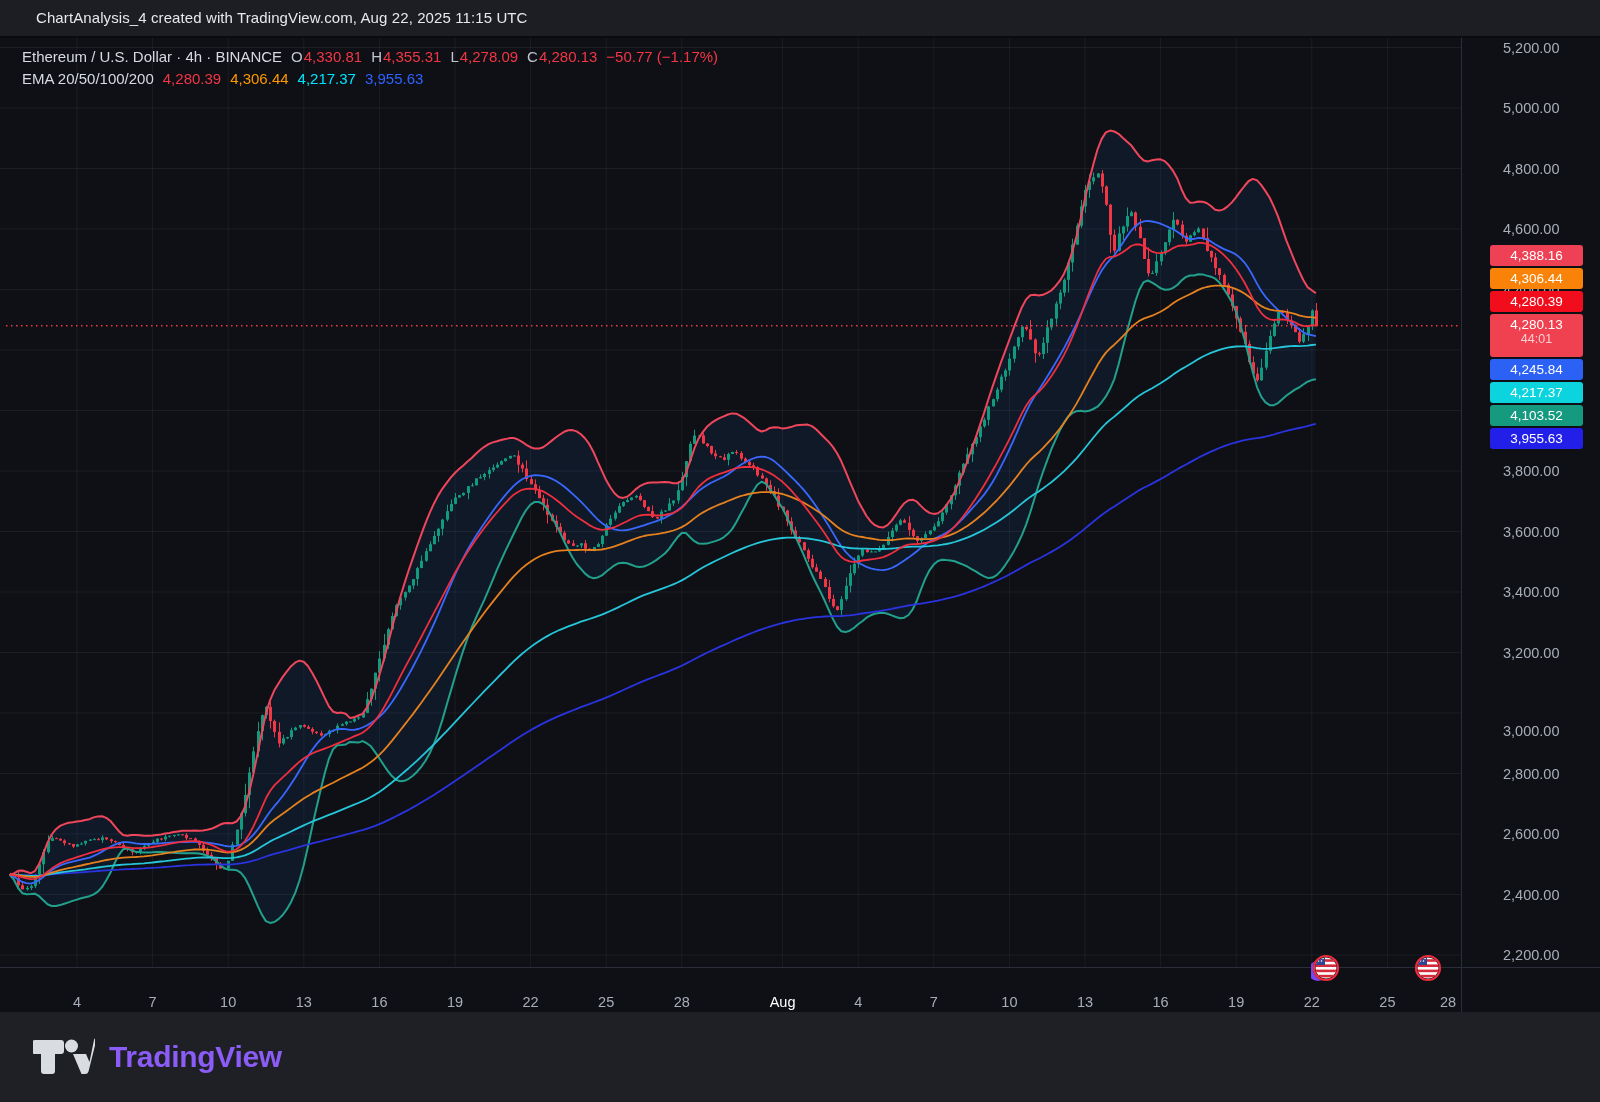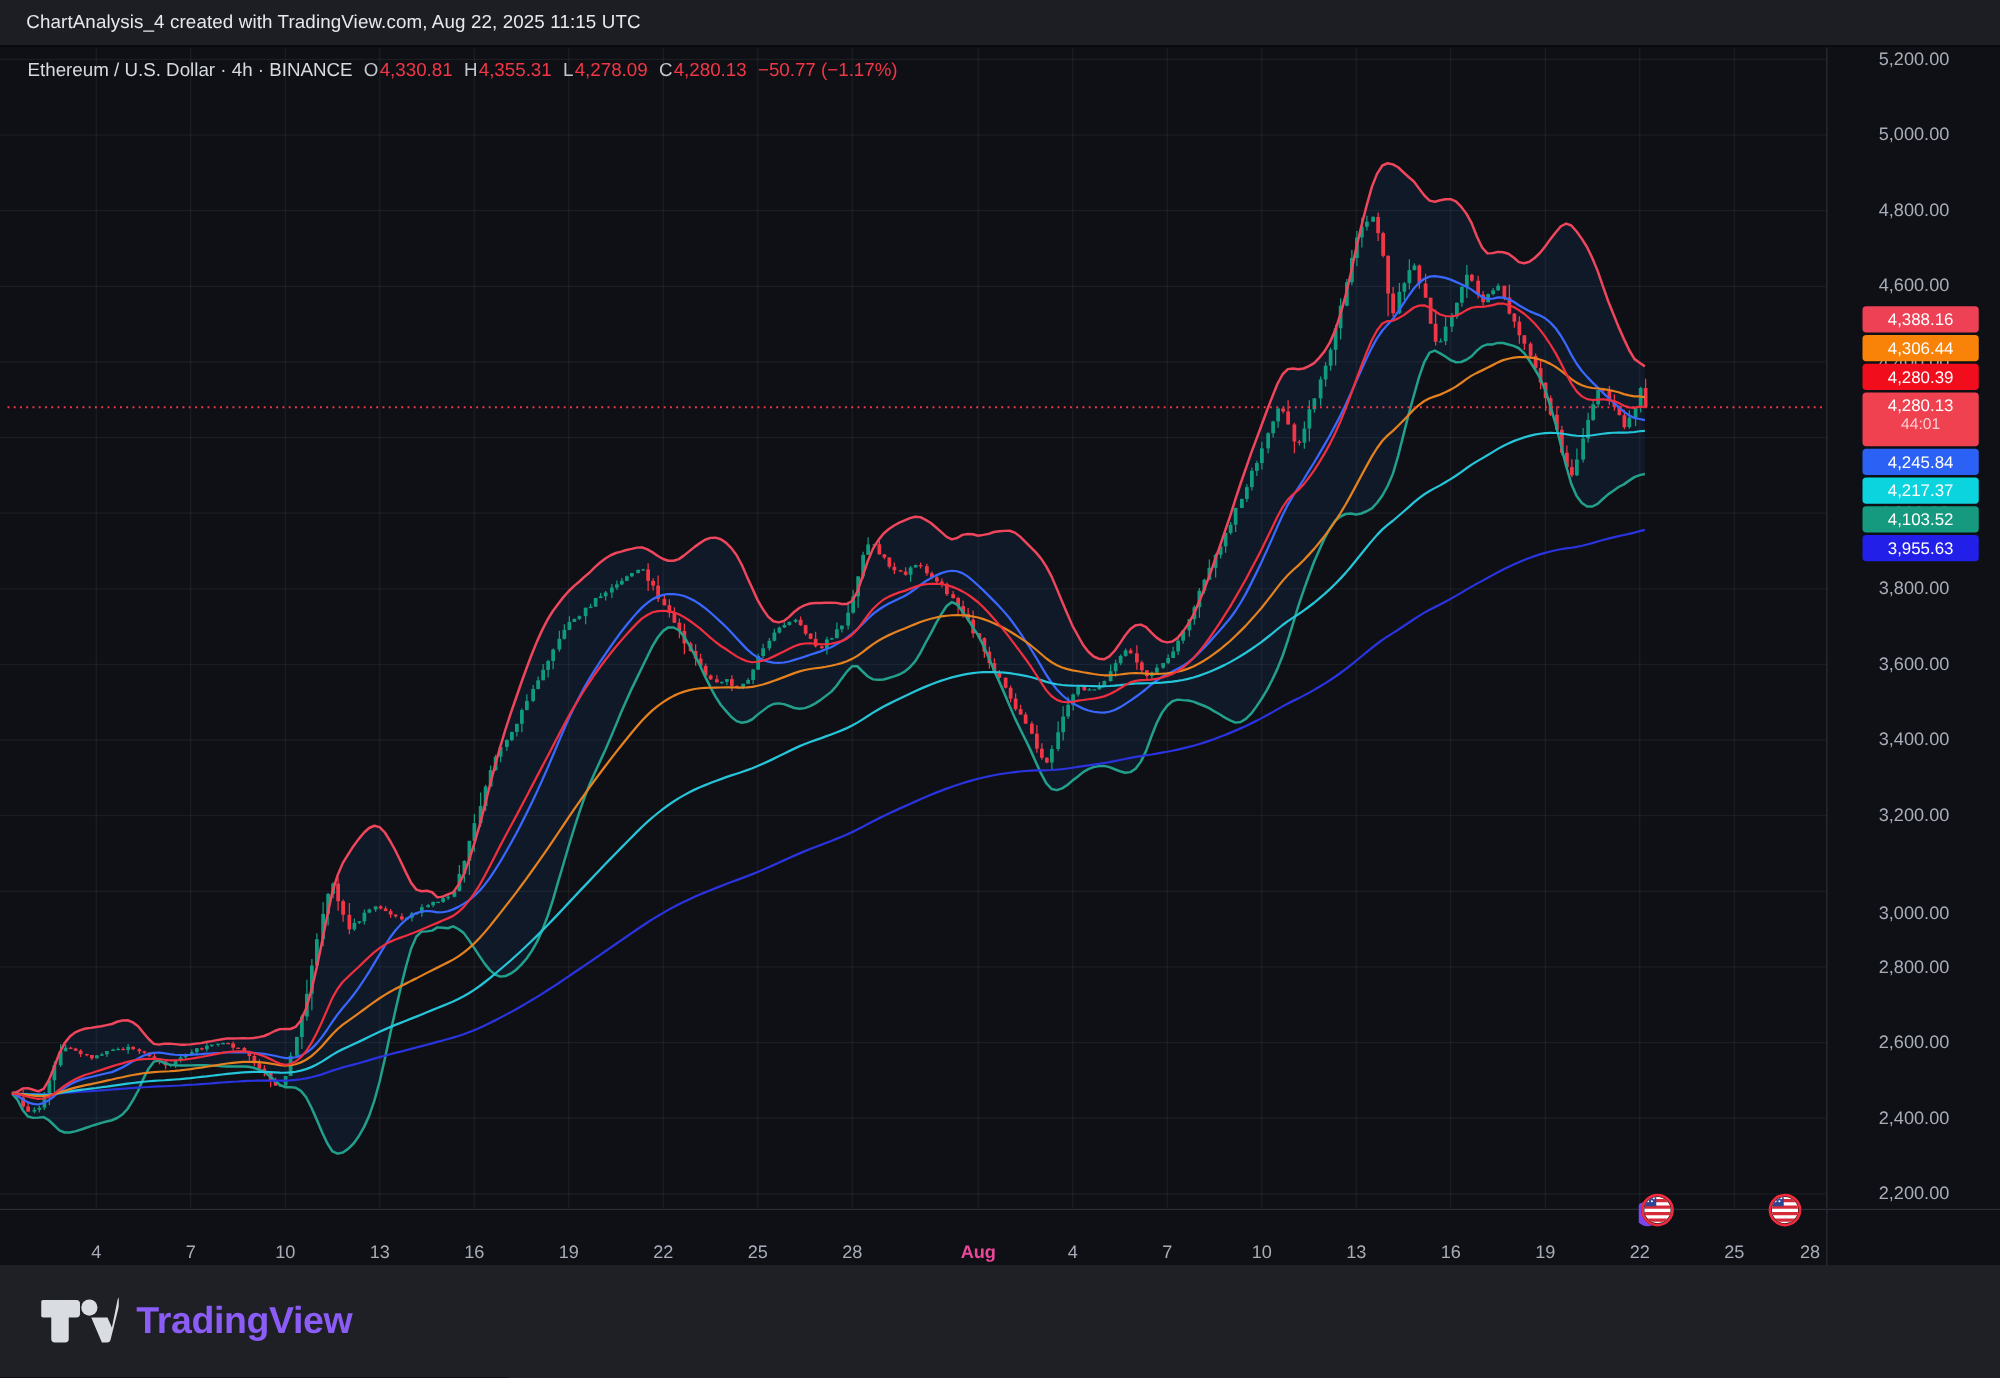--- a/index.html
+++ b/index.html
@@ -1,20 +1,20 @@
 <!DOCTYPE html>
 <html><head>
 <meta charset="utf-8">
 <style>
   html,body{margin:0;padding:0;background:#07080b;}
   body{width:1600px;height:1102px;position:relative;overflow:hidden;
        font-family:"Liberation Sans",sans-serif;-webkit-font-smoothing:antialiased;}
   .topbar{position:absolute;left:0;top:0;width:1600px;height:38px;background:#1c1e23;
           border-bottom:2px solid #0a0b0e;box-sizing:border-box;color:#e6e8ec;
-          font-size:15px;font-weight:500;line-height:36px;padding-left:21px;letter-spacing:.1px;}
+          font-size:15px;font-weight:500;line-height:36px;padding-left:36px;letter-spacing:.1px;}
   .chartbg{position:absolute;left:0;top:38px;width:1461px;height:929px;background:#0e1015;}
   .axisbg{position:absolute;left:1461px;top:38px;width:149px;height:929px;background:#0e1015;
           border-left:1px solid #2a2e39;box-sizing:border-box;}
   .taxis{position:absolute;left:0;top:967px;width:1461px;height:45px;background:#0e1015;
          border-top:1px solid #2a2e39;box-sizing:border-box;}
   .tcorner{position:absolute;left:1461px;top:967px;width:139px;height:45px;background:#0e1015;
          border-top:1px solid #2a2e39;border-left:1px solid #2a2e39;box-sizing:border-box;}
   svg.plot{position:absolute;left:0;top:0;pointer-events:none;}
   .legend{position:absolute;left:22px;top:46px;z-index:5;}
   .lrow{height:22px;line-height:22px;font-size:15px;color:#d7dae0;white-space:nowrap;}
@@ -22,21 +22,21 @@
   .lrow .olabel{color:#c2c6cf;margin-left:9px;}
   .lrow .onum{margin-left:1px;}
   .paxis-label{position:absolute;left:41px;height:18px;line-height:18px;font-size:14.5px;
                color:#a8adb8;white-space:nowrap;}
   .ptag{position:absolute;left:28px;width:93px;border-radius:3px;color:#fff;
         font-size:13.5px;text-align:center;z-index:6;}
   .ptag .main{line-height:21px;}
   .ptag .sub{line-height:15px;margin-top:-3px;font-size:12.5px;color:rgba(255,255,255,.75);}
   .tlabel{position:absolute;top:26px;height:16px;line-height:16px;font-size:14.5px;
           color:#a8adb8;transform:translateX(-50%);white-space:nowrap;}
-  .tlabel.bold{color:#ec4899;font-weight:700;}
+  .tlabel.bold{color:#ffffff;font-weight:400;}
   .flag{position:absolute;z-index:7;}
   .footer{position:absolute;left:0;top:1012px;width:1600px;height:90px;background:#1e2025;
           display:flex;align-items:center;padding-left:33px;box-sizing:border-box;}
   .brand{color:#8b5cf6;font-size:30px;font-weight:700;margin-left:14px;letter-spacing:-.3px;}
 </style>
 </head>
 <body>
 
 <div class="topbar">
   <span>ChartAnalysis_4 created with TradingView.com, Aug 22, 2025 11:15 UTC</span>
@@ -715,20 +715,23 @@
     <path d="M9.7 874.9L13.9 875.0L18.1 875.2L22.3 875.5L26.5 875.7L30.7 875.9L34.9 875.9L39.1 875.7L43.3 875.2L47.5 874.6L51.7 873.8L55.9 873.1L60.1 872.5L64.3 871.9L68.5 871.4L72.7 870.9L76.9 870.4L81.1 869.8L85.3 869.3L89.5 868.7L93.7 868.1L97.9 867.5L102.1 866.9L106.3 866.4L110.5 865.9L114.7 865.4L118.9 865.0L123.1 864.7L127.3 864.4L131.5 864.2L135.7 863.9L139.9 863.6L144.1 863.3L148.3 862.9L152.5 862.5L156.7 862.0L160.9 861.5L165.1 861.1L169.3 860.6L173.5 860.1L177.7 859.6L181.9 859.1L186.1 858.7L190.3 858.3L194.5 857.9L198.7 857.7L202.9 857.5L207.1 857.5L211.3 857.5L215.5 857.7L219.7 857.9L223.9 858.1L228.1 858.2L232.3 857.9L236.5 857.4L240.7 856.5L244.9 855.3L249.1 853.7L253.3 851.6L257.5 849.3L261.7 846.6L265.9 843.9L270.1 841.4L274.3 839.3L278.5 837.4L282.7 835.4L286.9 833.5L291.1 831.5L295.3 829.4L299.5 827.4L303.7 825.4L307.9 823.5L312.1 821.7L316.3 819.9L320.5 818.3L324.7 816.6L328.9 814.9L333.1 813.3L337.3 811.6L341.5 809.8L345.7 808.1L349.9 806.4L354.1 804.7L358.3 803.0L362.5 801.2L366.7 799.2L370.9 797.0L375.1 794.6L379.3 791.9L383.5 789.0L387.7 785.8L391.9 782.5L396.1 779.0L400.3 775.4L404.5 771.8L408.7 768.2L412.9 764.4L417.1 760.6L421.3 756.6L425.5 752.6L429.7 748.5L433.9 744.3L438.1 740.0L442.3 735.7L446.5 731.3L450.7 726.8L454.9 722.3L459.1 717.8L463.3 713.3L467.5 708.9L471.7 704.5L475.9 700.0L480.1 695.6L484.3 691.2L488.5 686.9L492.7 682.6L496.9 678.3L501.1 674.0L505.3 669.8L509.5 665.5L513.7 661.4L517.9 657.5L522.1 653.8L526.3 650.4L530.5 647.1L534.7 644.0L538.9 641.2L543.1 638.5L547.3 636.1L551.5 633.8L555.7 631.7L559.9 629.8L564.1 628.1L568.3 626.4L572.5 624.8L576.7 623.3L580.9 621.7L585.1 620.3L589.3 619.0L593.5 617.6L597.7 616.1L601.9 614.6L606.1 612.8L610.3 611.0L614.5 609.1L618.7 607.1L622.9 605.0L627.1 603.0L631.3 600.9L635.5 598.9L639.7 596.9L643.9 595.2L648.1 593.6L652.3 592.1L656.5 590.7L660.7 589.1L664.9 587.6L669.1 586.0L673.3 584.3L677.5 582.5L681.7 580.4L685.9 578.1L690.1 575.5L694.3 572.8L698.5 570.1L702.7 567.6L706.9 565.2L711.1 563.1L715.3 561.0L719.5 559.0L723.7 557.0L727.9 555.0L732.1 553.0L736.3 551.1L740.5 549.3L744.7 547.6L748.9 546.0L753.1 544.5L757.3 543.2L761.5 541.9L765.7 540.9L769.9 539.9L774.1 539.1L778.3 538.5L782.5 538.0L786.7 537.7L790.9 537.6L795.1 537.7L799.3 537.8L803.5 538.1L807.7 538.5L811.9 539.2L816.1 539.9L820.3 540.7L824.5 541.6L828.7 542.8L832.9 544.1L837.1 545.5L841.3 546.6L845.5 547.4L849.7 548.0L853.9 548.3L858.1 548.5L862.3 548.6L866.5 548.7L870.7 548.8L874.9 548.9L879.1 549.0L883.3 549.0L887.5 548.8L891.7 548.5L895.9 548.1L900.1 547.6L904.3 547.1L908.5 546.8L912.7 546.7L916.9 546.6L921.1 546.5L925.3 546.3L929.5 546.1L933.7 545.7L937.9 545.3L942.1 544.7L946.3 544.0L950.5 543.1L954.7 542.0L958.9 540.7L963.1 539.2L967.3 537.6L971.5 535.8L975.7 533.9L979.9 531.9L984.1 529.7L988.3 527.3L992.5 524.8L996.7 522.2L1000.9 519.4L1005.1 516.5L1009.3 513.5L1013.5 510.2L1017.7 506.9L1021.9 503.4L1026.1 500.0L1030.3 496.9L1034.5 494.1L1038.7 491.4L1042.9 488.5L1047.1 485.4L1051.3 482.2L1055.5 478.7L1059.7 475.1L1063.9 471.3L1068.1 467.2L1072.3 462.9L1076.5 458.3L1080.7 453.4L1084.9 448.2L1089.1 443.0L1093.3 437.8L1097.5 432.7L1101.7 427.9L1105.9 423.5L1110.1 419.9L1114.3 416.6L1118.5 413.0L1122.7 409.4L1126.9 405.7L1131.1 401.9L1135.3 398.5L1139.5 395.4L1143.7 392.8L1147.9 390.5L1152.1 388.3L1156.3 385.8L1160.5 383.3L1164.7 380.6L1168.9 377.7L1173.1 374.6L1177.3 371.7L1181.5 369.1L1185.7 366.7L1189.9 364.2L1194.1 361.7L1198.3 359.1L1202.5 356.8L1206.7 354.8L1210.9 352.9L1215.1 351.4L1219.3 349.9L1223.5 348.7L1227.7 347.7L1231.9 347.0L1236.1 346.5L1240.3 346.3L1244.5 346.4L1248.7 346.8L1252.9 347.4L1257.1 348.1L1261.3 348.6L1265.5 348.8L1269.7 348.6L1273.9 348.2L1278.1 347.6L1282.3 347.0L1286.5 346.5L1290.7 346.2L1294.9 346.0L1299.1 346.1L1303.3 345.9L1307.5 345.6L1311.7 345.0L1315.9 344.7" fill="none" stroke="#26c6da" stroke-width="1.8" stroke-linejoin="round"></path>
     <path d="M9.7 874.9L13.9 875.1L18.1 875.5L22.3 876.0L26.5 876.5L30.7 876.9L34.9 876.8L39.1 876.3L43.3 875.4L47.5 874.0L51.7 872.6L55.9 871.3L60.1 870.1L64.3 869.1L68.5 868.1L72.7 867.3L76.9 866.4L81.1 865.5L85.3 864.5L89.5 863.6L93.7 862.6L97.9 861.8L102.1 860.8L106.3 860.0L110.5 859.3L114.7 858.6L118.9 858.1L123.1 857.7L127.3 857.4L131.5 857.2L135.7 857.0L139.9 856.7L144.1 856.3L148.3 855.8L152.5 855.3L156.7 854.6L160.9 854.1L165.1 853.4L169.3 852.7L173.5 852.1L177.7 851.4L181.9 850.8L186.1 850.3L190.3 849.9L194.5 849.5L198.7 849.4L202.9 849.5L207.1 849.7L211.3 850.1L215.5 850.7L219.7 851.4L223.9 852.1L228.1 852.5L232.3 852.2L236.5 851.4L240.7 849.9L244.9 847.8L249.1 844.9L253.3 841.2L257.5 837.0L261.7 832.2L265.9 827.4L270.1 823.2L274.3 819.7L278.5 816.7L282.7 813.7L286.9 810.7L291.1 807.6L295.3 804.5L299.5 801.5L303.7 798.6L307.9 795.9L312.1 793.4L316.3 791.1L320.5 789.0L324.7 786.9L328.9 784.7L333.1 782.7L337.3 780.5L341.5 778.3L345.7 776.2L349.9 774.1L354.1 772.0L358.3 769.9L362.5 767.7L366.7 765.1L370.9 762.1L375.1 758.7L379.3 754.8L383.5 750.6L387.7 745.9L391.9 740.9L396.1 735.6L400.3 730.3L404.5 724.9L408.7 719.5L412.9 714.1L417.1 708.4L421.3 702.7L425.5 696.8L429.7 690.9L433.9 684.9L438.1 678.9L442.3 672.7L446.5 666.4L450.7 660.2L454.9 653.9L459.1 647.7L463.3 641.7L467.5 635.7L471.7 629.9L475.9 624.0L480.1 618.4L484.3 612.8L488.5 607.3L492.7 601.9L496.9 596.6L501.1 591.4L505.3 586.2L509.5 581.2L513.7 576.4L517.9 572.1L522.1 568.1L526.3 564.7L530.5 561.7L534.7 559.0L538.9 556.7L543.1 554.8L547.3 553.3L551.5 552.1L555.7 551.2L559.9 550.6L564.1 550.3L568.3 550.2L572.5 550.1L576.7 550.0L580.9 549.9L585.1 549.9L589.3 550.0L593.5 550.0L597.7 549.9L601.9 549.5L606.1 548.6L610.3 547.6L614.5 546.3L618.7 544.8L622.9 543.3L627.1 541.7L631.3 540.1L635.5 538.5L639.7 537.1L643.9 536.0L648.1 535.2L652.3 534.6L656.5 534.1L660.7 533.4L664.9 532.6L669.1 531.6L673.3 530.5L677.5 529.0L681.7 527.1L685.9 524.7L690.1 521.7L694.3 518.4L698.5 515.3L702.7 512.6L706.9 510.2L711.1 508.1L715.3 506.2L719.5 504.4L723.7 502.8L727.9 501.0L732.1 499.3L736.3 497.6L740.5 496.2L744.7 495.0L748.9 494.0L753.1 493.1L757.3 492.6L761.5 492.2L765.7 492.1L769.9 492.2L774.1 492.5L778.3 493.2L782.5 494.0L786.7 495.3L790.9 496.8L795.1 498.6L799.3 500.5L803.5 502.6L807.7 505.0L811.9 507.6L816.1 510.3L820.3 513.1L824.5 516.2L828.7 519.6L832.9 523.2L837.1 526.8L841.3 529.8L845.5 532.2L849.7 534.0L853.9 535.3L858.1 536.3L862.3 537.0L866.5 537.8L870.7 538.5L874.9 539.2L879.1 539.8L883.3 540.2L887.5 540.2L891.7 540.0L895.9 539.6L900.1 539.1L904.3 538.6L908.5 538.5L912.7 538.6L916.9 538.9L921.1 539.1L925.3 539.1L929.5 539.0L933.7 538.7L937.9 538.2L942.1 537.4L946.3 536.3L950.5 534.9L954.7 533.2L958.9 531.0L963.1 528.6L967.3 525.9L971.5 522.9L975.7 519.8L979.9 516.3L984.1 512.8L988.3 508.8L992.5 504.7L996.7 500.5L1000.9 495.8L1005.1 491.1L1009.3 486.2L1013.5 480.9L1017.7 475.5L1021.9 469.9L1026.1 464.7L1030.3 460.0L1034.5 456.0L1038.7 452.3L1042.9 448.2L1047.1 443.7L1051.3 439.1L1055.5 434.0L1059.7 428.7L1063.9 423.1L1068.1 417.1L1072.3 410.6L1076.5 403.6L1080.7 396.1L1084.9 388.3L1089.1 380.4L1093.3 372.7L1097.5 365.1L1101.7 358.4L1105.9 352.6L1110.1 348.3L1114.3 344.7L1118.5 340.6L1122.7 336.4L1126.9 332.0L1131.1 327.5L1135.3 323.9L1139.5 320.8L1143.7 318.6L1147.9 317.1L1152.1 315.7L1156.3 313.8L1160.5 311.7L1164.7 309.3L1168.9 306.4L1173.1 303.3L1177.3 300.5L1181.5 298.3L1185.7 296.3L1189.9 294.2L1194.1 292.1L1198.3 289.9L1202.5 288.1L1206.7 287.0L1210.9 286.1L1215.1 285.7L1219.3 285.6L1223.5 285.9L1227.7 286.5L1231.9 287.6L1236.1 289.1L1240.3 291.1L1244.5 293.5L1248.7 296.5L1252.9 299.8L1257.1 303.3L1261.3 306.1L1265.5 308.2L1269.7 309.6L1273.9 310.4L1278.1 310.8L1282.3 311.2L1286.5 311.9L1290.7 312.8L1294.9 313.8L1299.1 315.3L1303.3 316.3L1307.5 317.1L1311.7 317.1L1315.9 317.8" fill="none" stroke="#e5811e" stroke-width="1.8" stroke-linejoin="round"></path>
     <path d="M9.7 874.9L13.9 875.2L18.1 876.2L22.3 877.4L26.5 878.4L30.7 879.2L34.9 878.8L39.1 877.4L43.3 875.0L47.5 871.8L51.7 868.6L55.9 865.8L60.1 863.4L64.3 861.5L68.5 859.8L72.7 858.6L76.9 857.2L81.1 855.9L85.3 854.5L89.5 853.1L93.7 851.8L97.9 850.7L102.1 849.4L106.3 848.5L110.5 847.8L114.7 847.3L118.9 847.1L123.1 847.1L127.3 847.3L131.5 847.8L135.7 848.2L139.9 848.2L144.1 848.0L148.3 847.6L152.5 847.0L156.7 846.3L160.9 845.6L165.1 844.8L169.3 843.9L173.5 843.1L177.7 842.3L181.9 841.6L186.1 841.3L190.3 841.1L194.5 841.1L198.7 841.5L202.9 842.4L207.1 843.6L211.3 845.0L215.5 846.9L219.7 849.0L223.9 850.9L228.1 851.9L232.3 851.2L236.5 849.2L240.7 845.8L244.9 841.0L249.1 834.5L253.3 826.6L257.5 817.6L261.7 807.9L265.9 798.3L270.1 791.0L274.3 785.4L278.5 781.4L282.7 777.4L286.9 773.6L291.1 769.5L295.3 765.5L299.5 761.7L303.7 758.5L307.9 755.7L312.1 753.5L316.3 751.6L320.5 750.1L324.7 748.6L328.9 747.0L333.1 745.4L337.3 743.6L341.5 741.8L345.7 740.0L349.9 738.3L354.1 736.4L358.3 734.7L362.5 732.7L366.7 729.6L370.9 725.7L375.1 720.7L379.3 714.9L383.5 708.3L387.7 700.8L391.9 692.8L396.1 684.6L400.3 676.3L404.5 668.4L408.7 660.6L412.9 652.9L417.1 644.9L421.3 637.0L425.5 628.9L429.7 620.9L433.9 612.9L438.1 605.0L442.3 596.9L446.5 588.8L450.7 580.8L454.9 573.0L459.1 565.7L463.3 558.8L467.5 552.0L471.7 545.7L475.9 539.4L480.1 533.6L484.3 528.0L488.5 522.6L492.7 517.4L496.9 512.5L501.1 507.7L505.3 503.1L509.5 498.7L513.7 494.7L517.9 492.0L522.1 489.8L526.3 488.9L530.5 488.6L534.7 488.9L538.9 489.9L543.1 491.4L547.3 493.7L551.5 496.4L555.7 499.5L559.9 502.7L564.1 506.4L568.3 510.1L572.5 513.6L576.7 516.8L580.9 519.4L585.1 522.3L589.3 525.1L593.5 527.3L597.7 529.0L601.9 529.8L606.1 529.4L610.3 528.5L614.5 527.2L618.7 525.3L622.9 523.2L627.1 521.2L631.3 519.0L635.5 517.0L639.7 515.5L643.9 514.8L648.1 514.6L652.3 515.0L656.5 515.5L660.7 515.3L664.9 515.0L669.1 514.0L673.3 512.9L677.5 510.9L681.7 507.8L685.9 503.5L690.1 498.0L694.3 492.2L698.5 487.0L702.7 483.0L706.9 479.6L711.1 477.3L715.3 475.5L719.5 473.9L723.7 472.7L727.9 471.1L732.1 469.5L736.3 468.1L740.5 467.4L744.7 467.0L748.9 467.0L753.1 467.2L757.3 468.2L761.5 469.3L765.7 471.0L769.9 473.1L774.1 475.5L778.3 478.6L782.5 481.8L786.7 485.8L790.9 490.2L795.1 495.0L799.3 499.7L803.5 504.7L807.7 510.1L811.9 515.7L816.1 521.3L820.3 527.0L824.5 532.9L828.7 539.4L832.9 546.0L837.1 552.3L841.3 557.0L845.5 559.9L849.7 561.4L853.9 561.8L858.1 561.5L862.3 560.5L866.5 560.0L870.7 559.4L874.9 558.9L879.1 558.1L883.3 557.1L887.5 555.4L891.7 553.3L895.9 550.8L900.1 548.1L904.3 545.9L908.5 544.7L912.7 544.1L916.9 544.0L921.1 543.7L925.3 543.0L929.5 542.1L933.7 540.8L937.9 539.2L942.1 536.9L946.3 534.1L950.5 530.6L954.7 526.6L958.9 521.7L963.1 516.5L967.3 510.8L971.5 504.7L975.7 498.5L979.9 491.9L984.1 485.3L988.3 478.1L992.5 470.8L996.7 463.4L1000.9 455.4L1005.1 447.6L1009.3 439.4L1013.5 430.8L1017.7 422.2L1021.9 413.4L1026.1 405.7L1030.3 399.7L1034.5 395.5L1038.7 391.9L1042.9 387.5L1047.1 382.1L1051.3 376.3L1055.5 369.7L1059.7 362.7L1063.9 355.1L1068.1 346.6L1072.3 337.2L1076.5 326.9L1080.7 315.7L1084.9 304.0L1089.1 292.7L1093.3 282.0L1097.5 272.0L1101.7 264.2L1105.9 258.8L1110.1 256.8L1114.3 256.6L1118.5 254.7L1122.7 252.3L1126.9 249.2L1131.1 246.0L1135.3 244.5L1139.5 244.3L1143.7 246.0L1147.9 249.0L1152.1 251.6L1156.3 252.8L1160.5 253.2L1164.7 252.5L1168.9 250.7L1173.1 248.1L1177.3 246.2L1181.5 245.5L1185.7 245.5L1189.9 244.9L1194.1 244.1L1198.3 242.9L1202.5 242.8L1206.7 244.0L1210.9 245.6L1215.1 248.1L1219.3 251.0L1223.5 254.6L1227.7 258.8L1231.9 263.7L1236.1 269.3L1240.3 275.6L1244.5 282.5L1248.7 290.5L1252.9 298.8L1257.1 306.9L1261.3 313.1L1265.5 317.1L1269.7 319.3L1273.9 320.0L1278.1 319.7L1282.3 319.4L1286.5 319.9L1290.7 320.8L1294.9 322.3L1299.1 324.6L1303.3 325.9L1307.5 326.3L1311.7 325.2L1315.9 325.7" fill="none" stroke="#ef2f3f" stroke-width="1.8" stroke-linejoin="round"></path>
     <line x1="6" y1="325.76067499999994" x2="1461" y2="325.76067499999994" stroke="#f23645" stroke-width="1.6" stroke-dasharray="1.5 3.5"></line>
   </svg>
 
 <div class="legend">
   <div class="lrow">
     <span>Ethereum / U.S. Dollar · 4h · BINANCE</span><span id="ohlc-values"><span class="olabel">O</span><span class="onum" style="color: rgb(242, 54, 69);">4,330.81</span><span class="olabel">H</span><span class="onum" style="color: rgb(242, 54, 69);">4,355.31</span><span class="olabel">L</span><span class="onum" style="color: rgb(242, 54, 69);">4,278.09</span><span class="olabel">C</span><span class="onum" style="color: rgb(242, 54, 69);">4,280.13</span><span class="val" style="color: rgb(242, 54, 69);">−50.77 (−1.17%)</span></span>
   </div>
+  <div class="lrow">
+    <span>EMA 20/50/100/200</span><span id="ema-values"><span class="val" style="color: rgb(242, 54, 69);">4,280.39</span><span class="val" style="color: rgb(255, 152, 0);">4,306.44</span><span class="val" style="color: rgb(0, 229, 255);">4,217.37</span><span class="val" style="color: rgb(47, 98, 255);">3,955.63</span></span>
+  </div>
 </div>
 
 <div class="axisbg" id="price-axis">
     <div class="paxis-label" style="top: 0.5px;">5,200.00</div>
     <div class="paxis-label" style="top: 61px;">5,000.00</div>
     <div class="paxis-label" style="top: 121.5px;">4,800.00</div>
     <div class="paxis-label" style="top: 182px;">4,600.00</div>
     <div class="paxis-label" style="top: 242.5px;">4,400.00</div>
     <div class="paxis-label" style="top: 303px;">4,200.00</div>
     <div class="paxis-label" style="top: 363.5px;">4,000.00</div>

